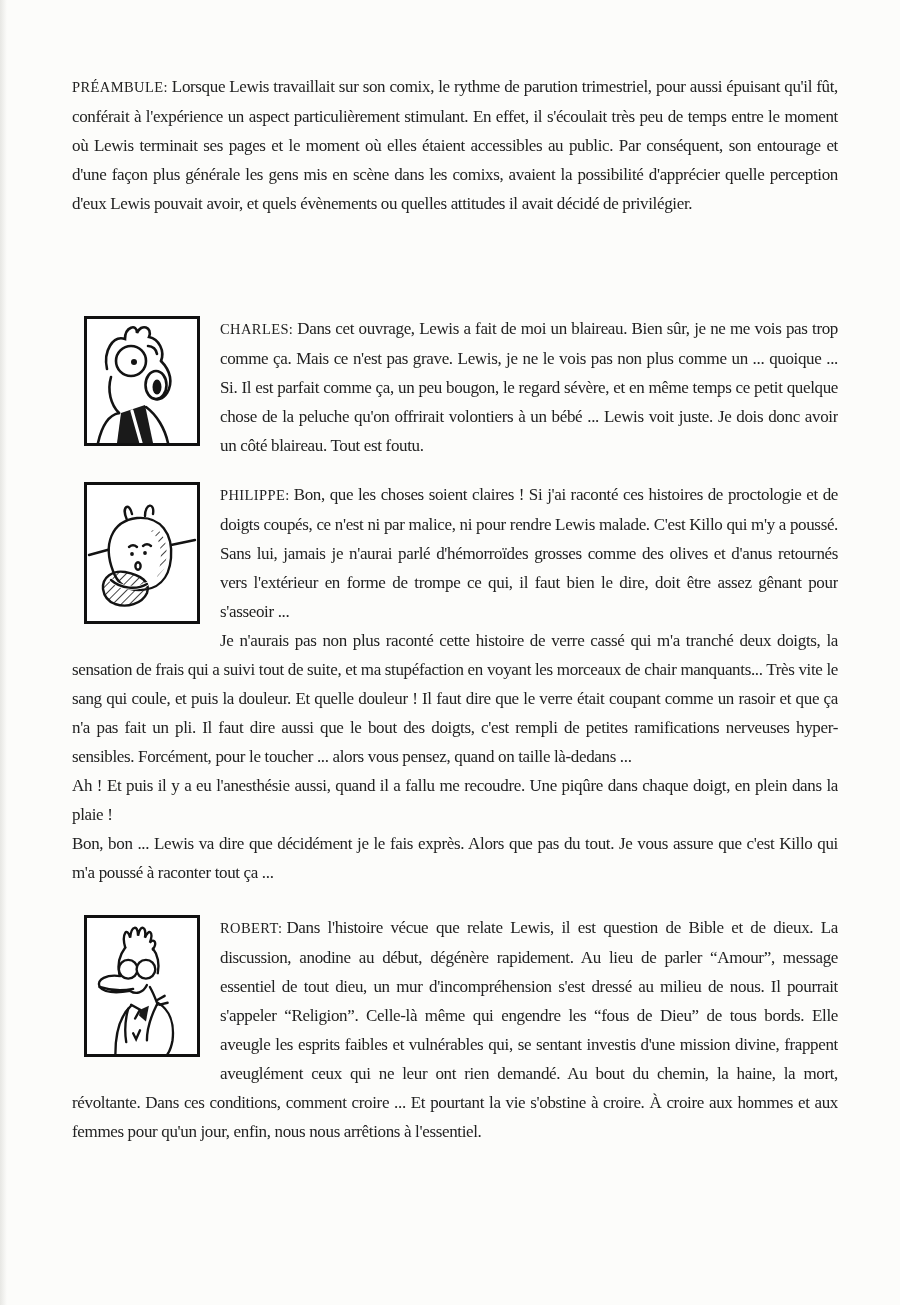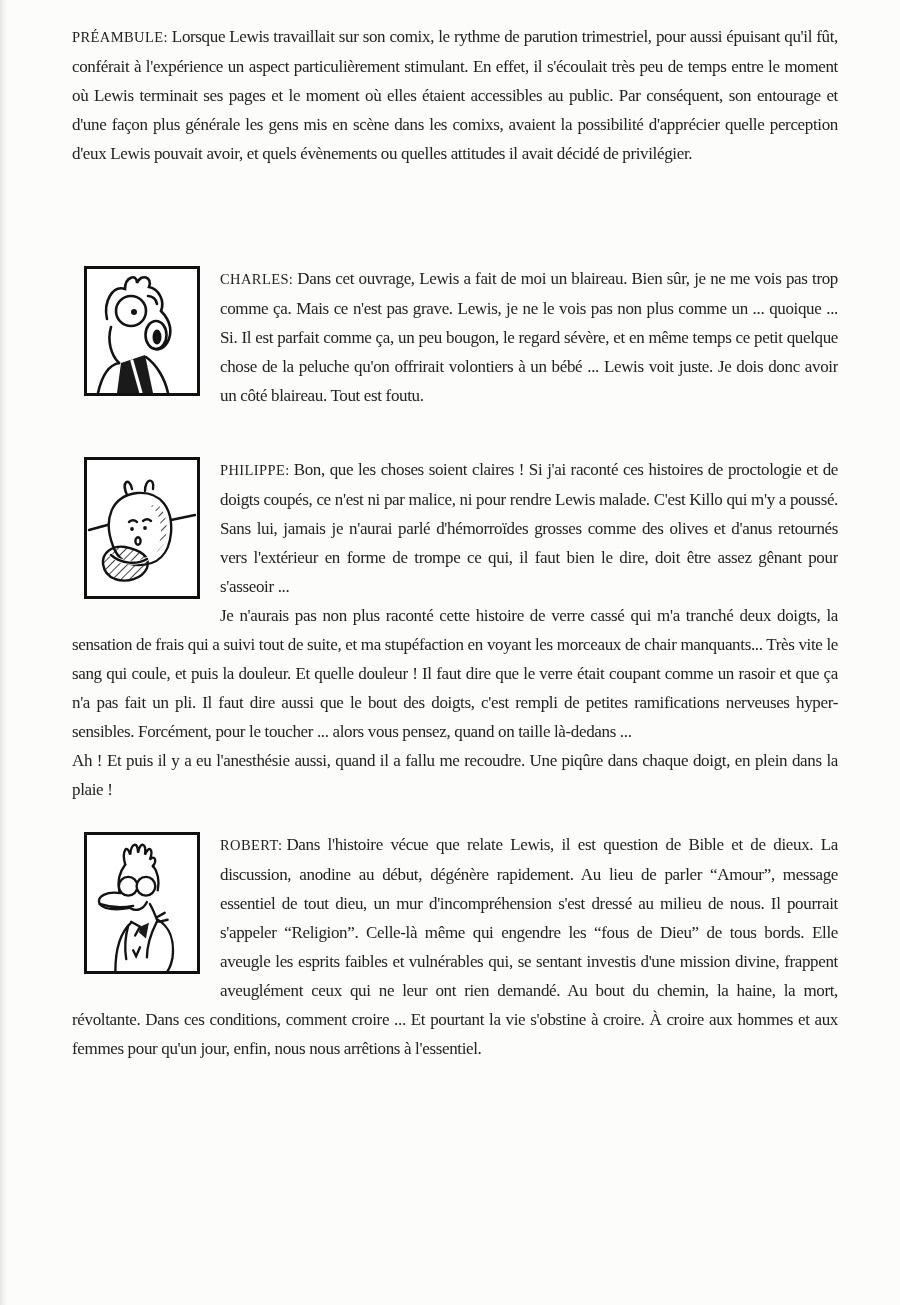--- a/index.html
+++ b/index.html
@@ -19,37 +19,37 @@
   }
   .scan-edge {
     position: absolute;
     left: 0; top: 0; bottom: 0;
     width: 7px;
     background: linear-gradient(to right, #d9d9d5, #fcfcfa);
     opacity: .6;
   }
   .content {
     position: relative;
-    padding: 22px 62px 0 72px;
+    padding: 72px 62px 0 72px;
   }
   p.para {
     margin: 0;
     font-size: 17px;
     line-height: 29px;
     letter-spacing: -0.35px;
     text-align: justify;
   }
   .speaker {
     font-size: 14.5px;
     letter-spacing: 0.4px;
     margin-right: 4px;
   }
   section.testimonial { overflow: hidden; }
   .sec-charles  { margin-top: 96px; }
-  .sec-philippe { margin-top: 45px; }
+  .sec-philippe { margin-top: 20px; }
   .sec-robert   { margin-top: 26px; }
   .portrait-frame {
     float: left;
     width: 110px;
     border: 3px solid #101010;
     background: #fff;
     margin: 2px 20px 6px 12px;
   }
   .pf-charles  { height: 124px; }
   .pf-philippe { height: 136px; }
@@ -105,20 +105,21 @@
           <ellipse cx="51" cy="81" rx="2.6" ry="3.8"></ellipse>
           <path d="M70,44 C80,52 82,68 77,84 L70,92 C76,74 76,56 64,46 Z" fill="url(#hatch)" stroke="none"></path>
           <path d="M16,104 C15,92 26,85 38,87 C54,90 64,97 60,108 C55,119 40,123 28,119 C20,116 17,111 16,104 Z" fill="url(#hatch)"></path>
           <path d="M24,95 C34,104 50,105 60,99" stroke="#fff" stroke-width="4"></path>
           <path d="M24,95 C34,104 50,105 60,99"></path>
         </svg>
       </div>
       <p class="para"><span class="speaker">PHILIPPE:</span><span>Bon, que les choses soient claires ! Si j'ai raconté ces histoires de proctologie et de doigts coupés, ce n'est ni par malice, ni pour rendre Lewis malade. C'est Killo qui m'y a poussé. Sans lui, jamais je n'aurai parlé d'hémorroïdes grosses comme des olives et d'anus retournés vers l'extérieur en forme de trompe ce qui, il faut bien le dire, doit être assez gênant pour s'asseoir ...</span></p>
       <p class="para">Je n'aurais pas non plus raconté cette histoire de verre cassé qui m'a tranché deux doigts, la sensation de frais qui a suivi tout de suite, et ma stupéfaction en voyant les morceaux de chair manquants... Très vite le sang qui coule, et puis la douleur. Et quelle douleur ! Il faut dire que le verre était coupant comme un rasoir et que ça n'a pas fait un pli. Il faut dire aussi que le bout des doigts, c'est rempli de petites ramifications nerveuses hyper-sensibles. Forcément, pour le toucher ... alors vous pensez, quand on taille là-dedans ...</p>
       <p class="para">Ah ! Et puis il y a eu l'anesthésie aussi, quand il a fallu me recoudre. Une piqûre dans chaque doigt, en plein dans la plaie !</p>
+      <p class="para">Bon, bon ... Lewis va dire que décidément je le fais exprès. Alors que pas du tout. Je vous assure que c'est Killo qui m'a poussé à raconter tout ça ...</p>
     </section>
 
     <section class="testimonial sec-robert">
       <div class="portrait-frame pf-robert">
         <svg viewBox="0 0 110 138" fill="none" stroke="#131313" stroke-width="2.4" stroke-linecap="round">
           <path d="M38,30 C34,16 40,8 43,20 C44,8 51,6 51,18 C53,6 60,8 58,20 C62,10 67,14 63,25 C67,20 71,25 66,32"></path>
           <path d="M38,30 C32,38 30,48 32,57"></path>
           <path d="M66,31 C71,37 73,47 71,56"></path>
           <circle cx="41" cy="52" r="9.5" fill="#fff"></circle>
           <circle cx="59" cy="52" r="9.5" fill="#fff"></circle>

